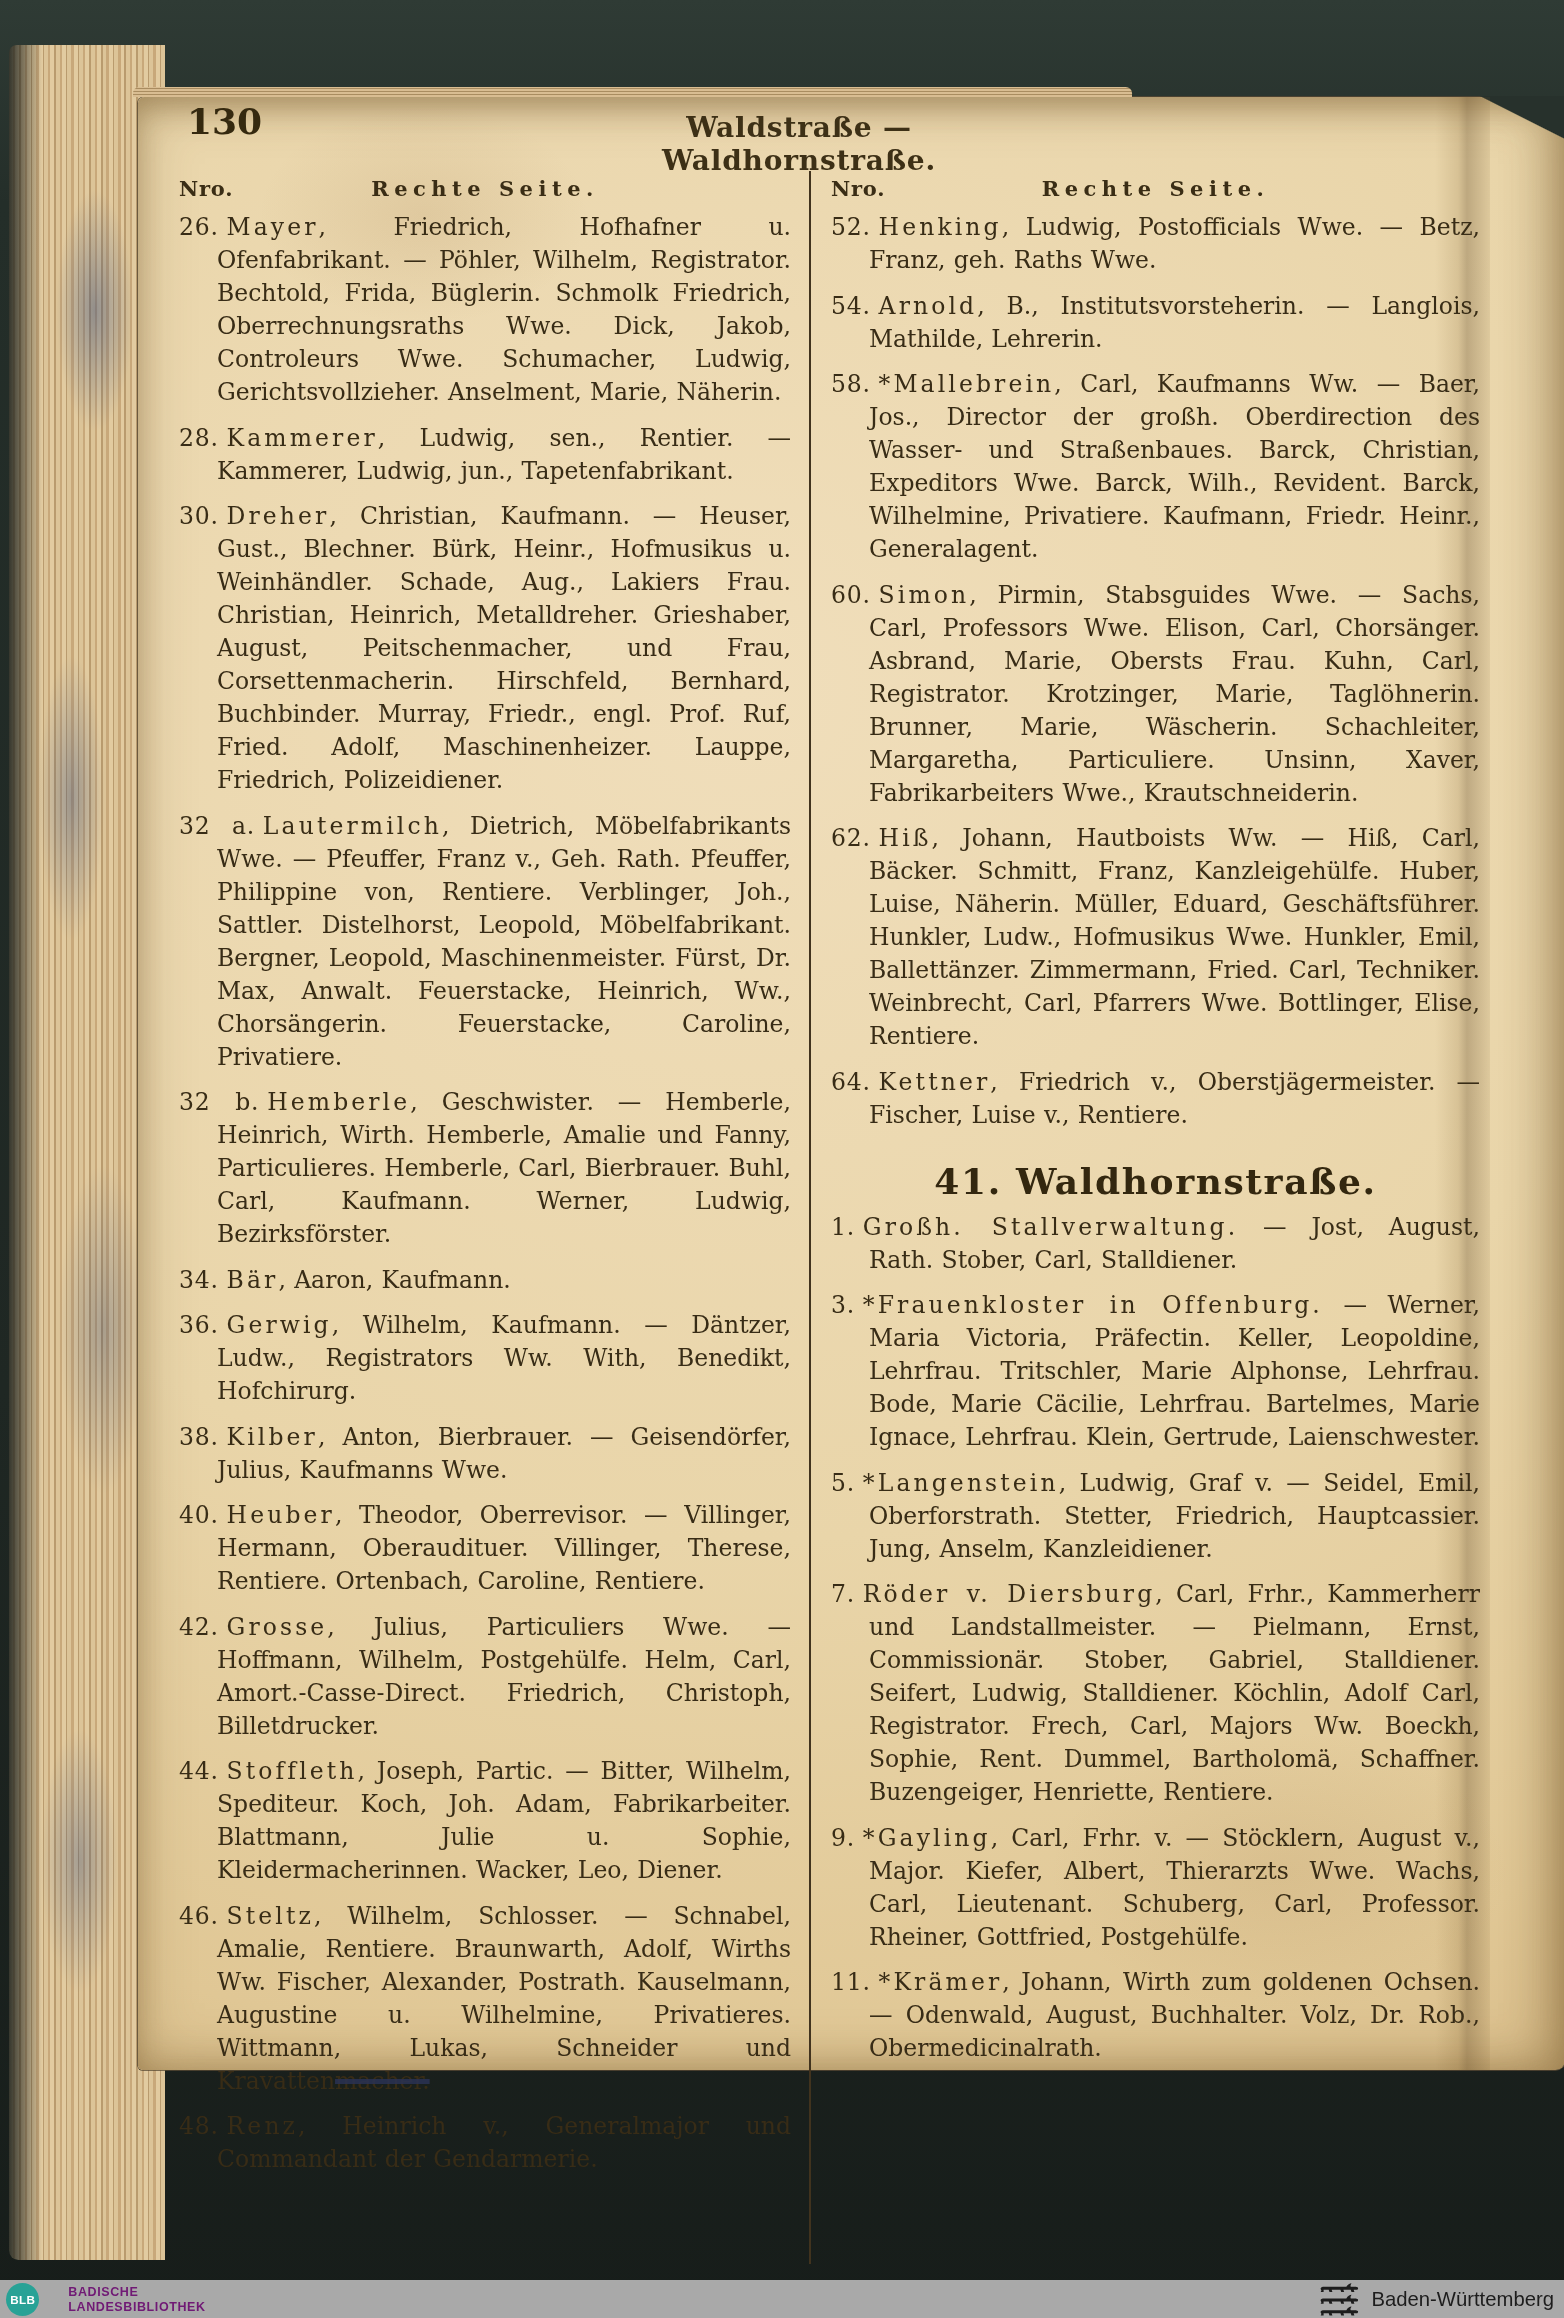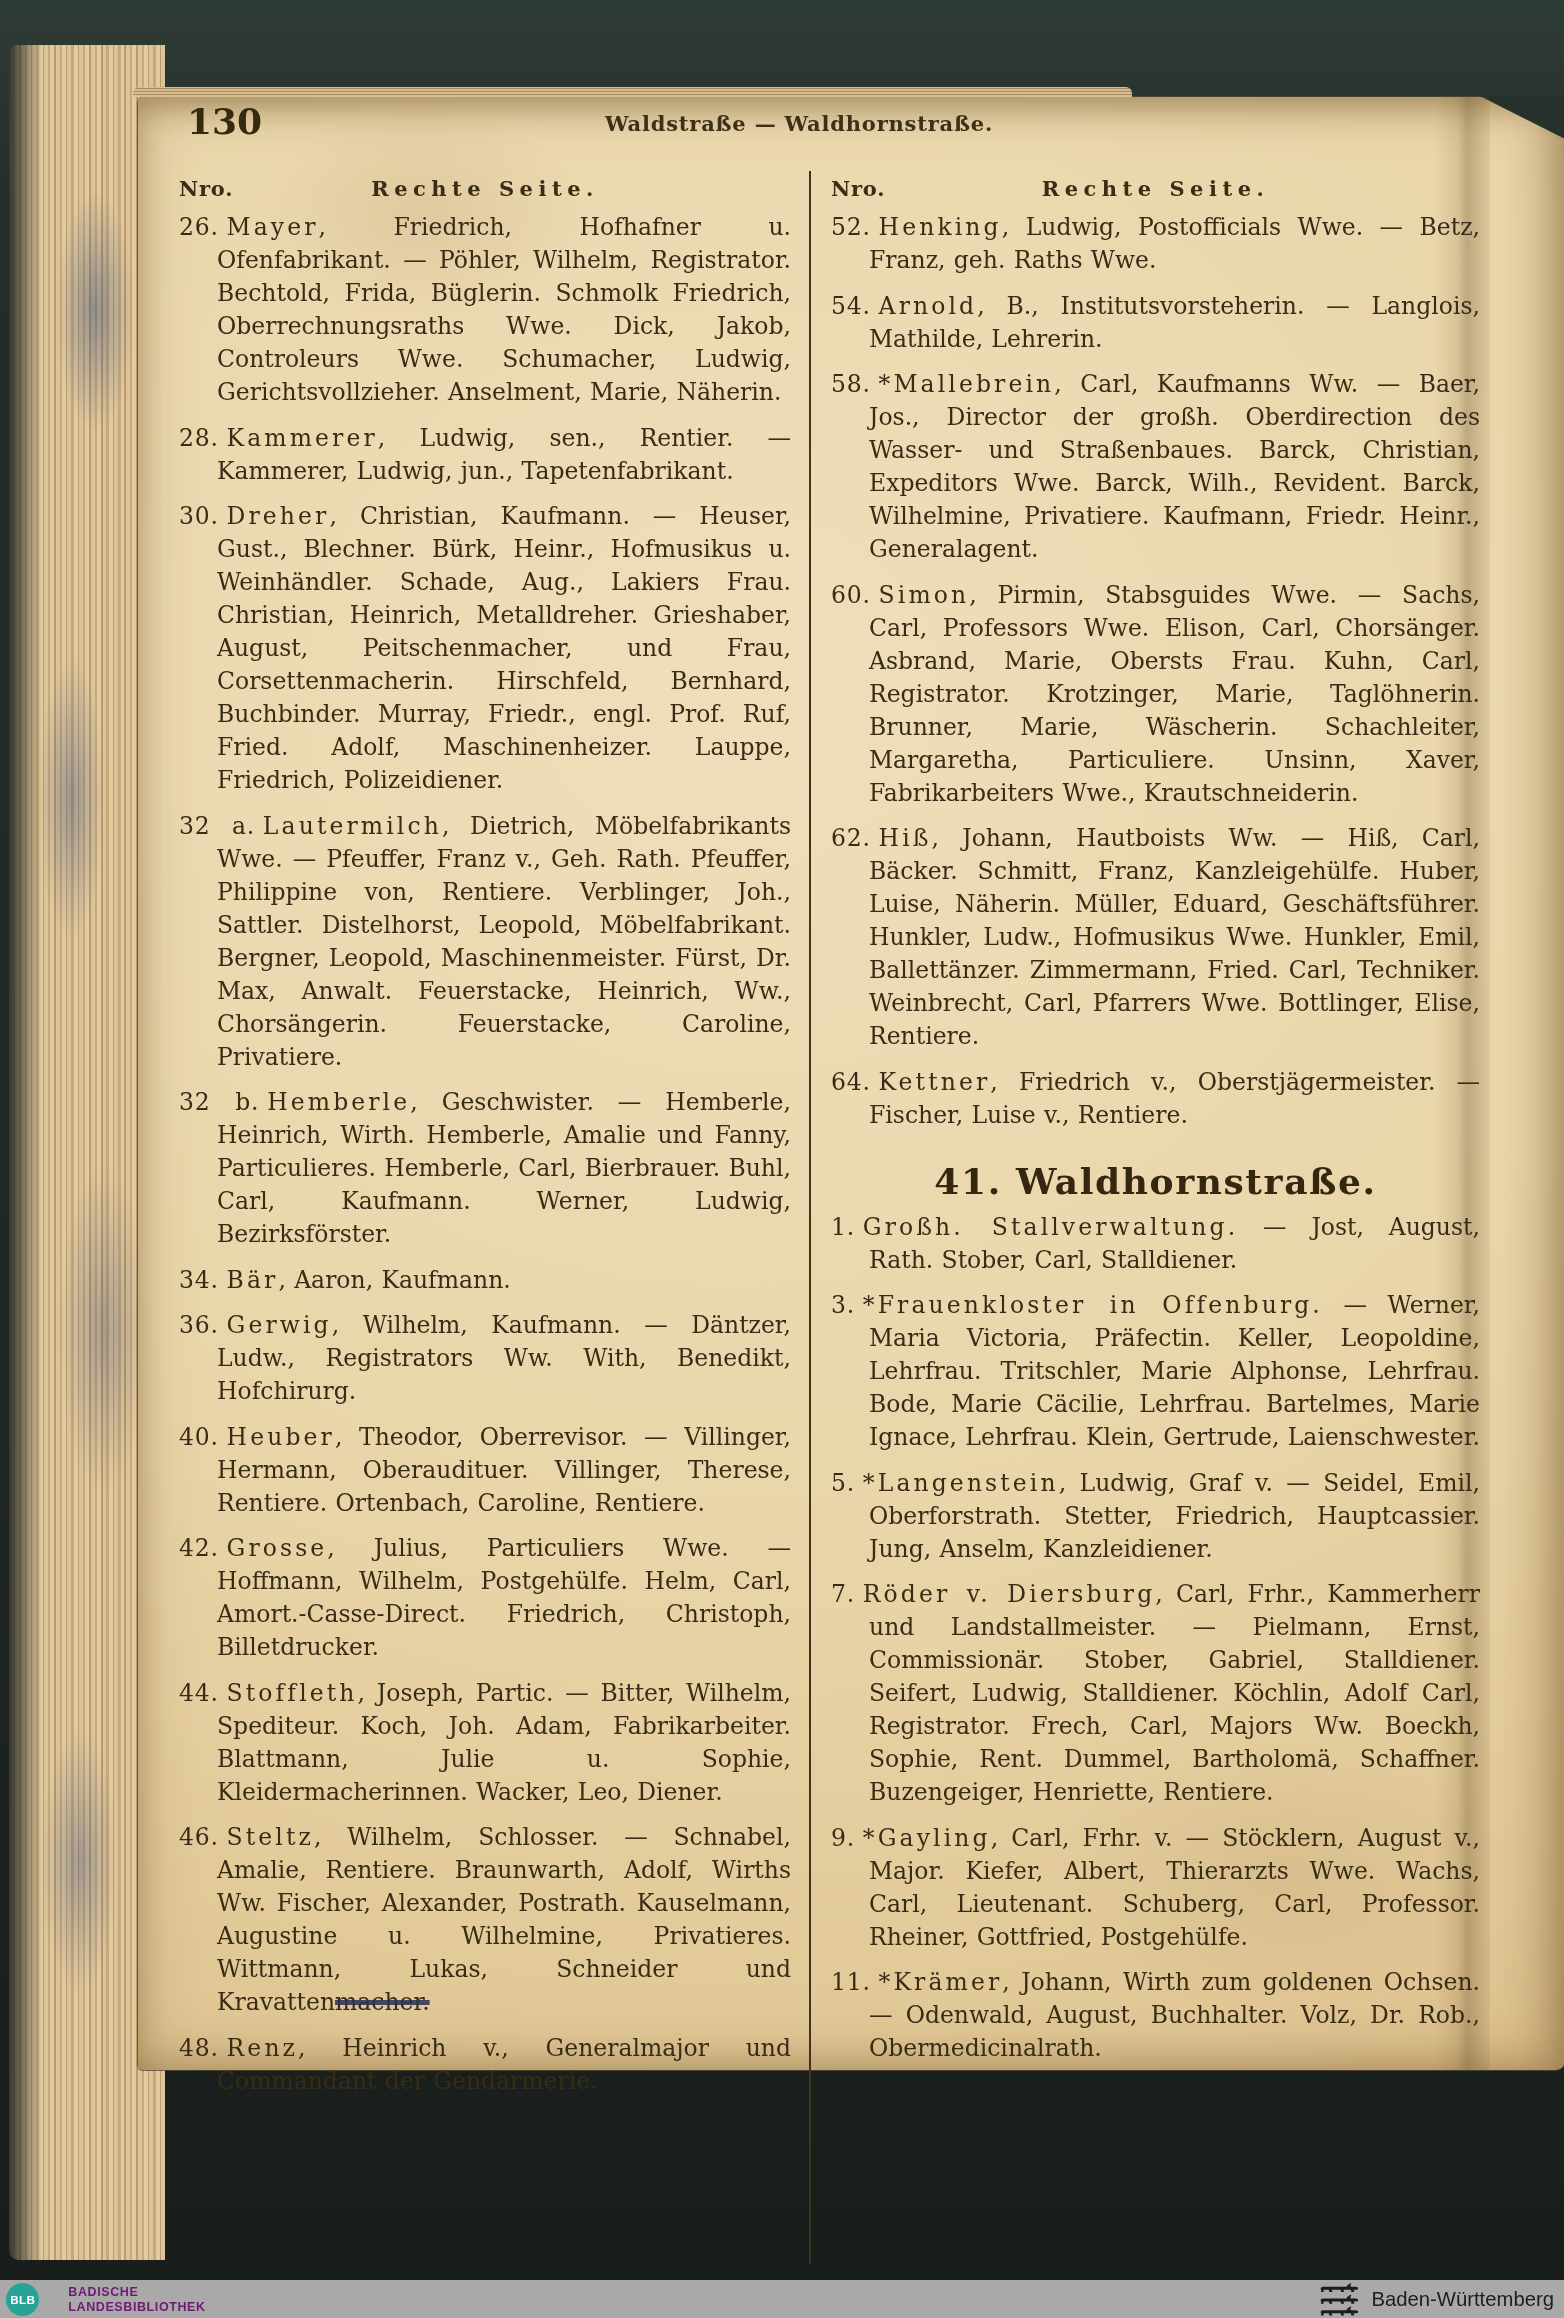--- a/index.html
+++ b/index.html
@@ -28,21 +28,21 @@
   .page::before{content:"";position:absolute;left:-4.7px;top:-10.2px;width:70%;height:10.2px;border-radius:6.3px 6.3px 0 0;
     background:repeating-linear-gradient(0deg,#d9bd92 0 2.3px,#a98c60 2.3px 3.1px);}
   
   .corner-dark{position:absolute;right:-0.8px;top:-0.8px;width:125px;height:63px;
     background:linear-gradient(to bottom left,#27312c 0%,#27312c 34%,rgba(39,49,44,0) 35%);}
   
   .fold{position:absolute;right:75px;top:0;width:55px;height:100%;
     background:linear-gradient(90deg,transparent 0,rgba(120,90,40,.16) 42%,rgba(88,64,30,.30) 58%,rgba(120,90,40,.10) 100%);}
   .pageno{position:absolute;left:49px;top:3.1px;font-size:36px;font-weight:700;color:#35290f;}
   .runhead{position:absolute;left:407px;top:14px;width:508px;text-align:center;
-    font-size:21px;font-weight:700;letter-spacing:0.8px;color:#3d3016;}
+    font-size:28px;font-weight:700;letter-spacing:0.8px;color:#3d3016;}
   .vrule{position:absolute;left:671px;top:74px;width:2.3px;height:2093px;background:#41331e;}
   .col{position:absolute;top:75px;}
   .col-left{left:41px;width:612px;}
   .col-right{left:693px;width:649px;}
   .colhead{position:relative;height:36px;font-size:21px;font-weight:700;color:#3a2d15;margin-bottom:3.1px;}
   .colhead .nro{position:absolute;left:0;top:3.9px;letter-spacing:0.8px;}
   .colhead .side{display:block;text-align:center;letter-spacing:5.5px;padding-top:3.9px;}
   .entries p.entry{margin:0 0 12.5px;padding-left:38px;text-indent:-38px;
     font-size:23.5px;line-height:33px;color:#382c16;text-align:justify;word-spacing:0.8px;}
   .entry .num{letter-spacing:0.8px;}
@@ -96,20 +96,21 @@
           <p class="entry"><span class="num">30.</span><span class="lead">Dreher</span><span class="rest">, Christian, Kaufmann. — Heuser, Gust., Blechner. Bürk, Heinr., Hofmusikus u. Weinhändler. Schade, Aug., Lakiers Frau. Christian, Heinrich, Metalldreher. Grieshaber, August, Peitschenmacher, und Frau, Corsettenmacherin. Hirschfeld, Bernhard, Buchbinder. Murray, Friedr., engl. Prof. Ruf, Fried. Adolf, Maschinenheizer. Lauppe, Friedrich, Polizeidiener.</span></p>
 
           <p class="entry"><span class="num">32 a.</span><span class="lead">Lautermilch</span><span class="rest">, Dietrich, Möbelfabrikants Wwe. — Pfeuffer, Franz v., Geh. Rath. Pfeuffer, Philippine von, Rentiere. Verblinger, Joh., Sattler. Distelhorst, Leopold, Möbelfabrikant. Bergner, Leopold, Maschinenmeister. Fürst, Dr. Max, Anwalt. Feuerstacke, Heinrich, Ww., Chorsängerin. Feuerstacke, Caroline, Privatiere.</span></p>
 
           <p class="entry"><span class="num">32 b.</span><span class="lead">Hemberle</span><span class="rest">, Geschwister. — Hemberle, Heinrich, Wirth. Hemberle, Amalie und Fanny, Particulieres. Hemberle, Carl, Bierbrauer. Buhl, Carl, Kaufmann. Werner, Ludwig, Bezirksförster.</span></p>
 
           <p class="entry"><span class="num">34.</span><span class="lead">Bär</span><span class="rest">, Aaron, Kaufmann.</span></p>
 
           <p class="entry"><span class="num">36.</span><span class="lead">Gerwig</span><span class="rest">, Wilhelm, Kaufmann. — Däntzer, Ludw., Registrators Ww. With, Benedikt, Hofchirurg.</span></p>
 
+          <p class="entry"><span class="num">38.</span><span class="lead">Kilber</span><span class="rest">, Anton, Bierbrauer. — Geisendörfer, Julius, Kaufmanns Wwe.</span></p>
 
           <p class="entry"><span class="num">40.</span><span class="lead">Heuber</span><span class="rest">, Theodor, Oberrevisor. — Villinger, Hermann, Oberaudituer. Villinger, Therese, Rentiere. Ortenbach, Caroline, Rentiere.</span></p>
 
           <p class="entry"><span class="num">42.</span><span class="lead">Grosse</span><span class="rest">, Julius, Particuliers Wwe. — Hoffmann, Wilhelm, Postgehülfe. Helm, Carl, Amort.-Casse-Direct. Friedrich, Christoph, Billetdrucker.</span></p>
 
           <p class="entry"><span class="num">44.</span><span class="lead">Stoffleth</span><span class="rest">, Joseph, Partic. — Bitter, Wilhelm, Spediteur. Koch, Joh. Adam, Fabrikarbeiter. Blattmann, Julie u. Sophie, Kleidermacherinnen. Wacker, Leo, Diener.</span></p>
 
           <p class="entry"><span class="num">46.</span><span class="lead">Steltz</span><span class="rest">, Wilhelm, Schlosser. — Schnabel, Amalie, Rentiere. Braunwarth, Adolf, Wirths Ww. Fischer, Alexander, Postrath. Kauselmann, Augustine u. Wilhelmine, Privatieres. Wittmann, Lukas, Schneider und Kravatten</span><span class="struck">macher.</span></p>
 
           <p class="entry"><span class="num">48.</span><span class="lead">Renz</span><span class="rest">, Heinrich v., Generalmajor und Commandant der Gendarmerie.</span></p>

